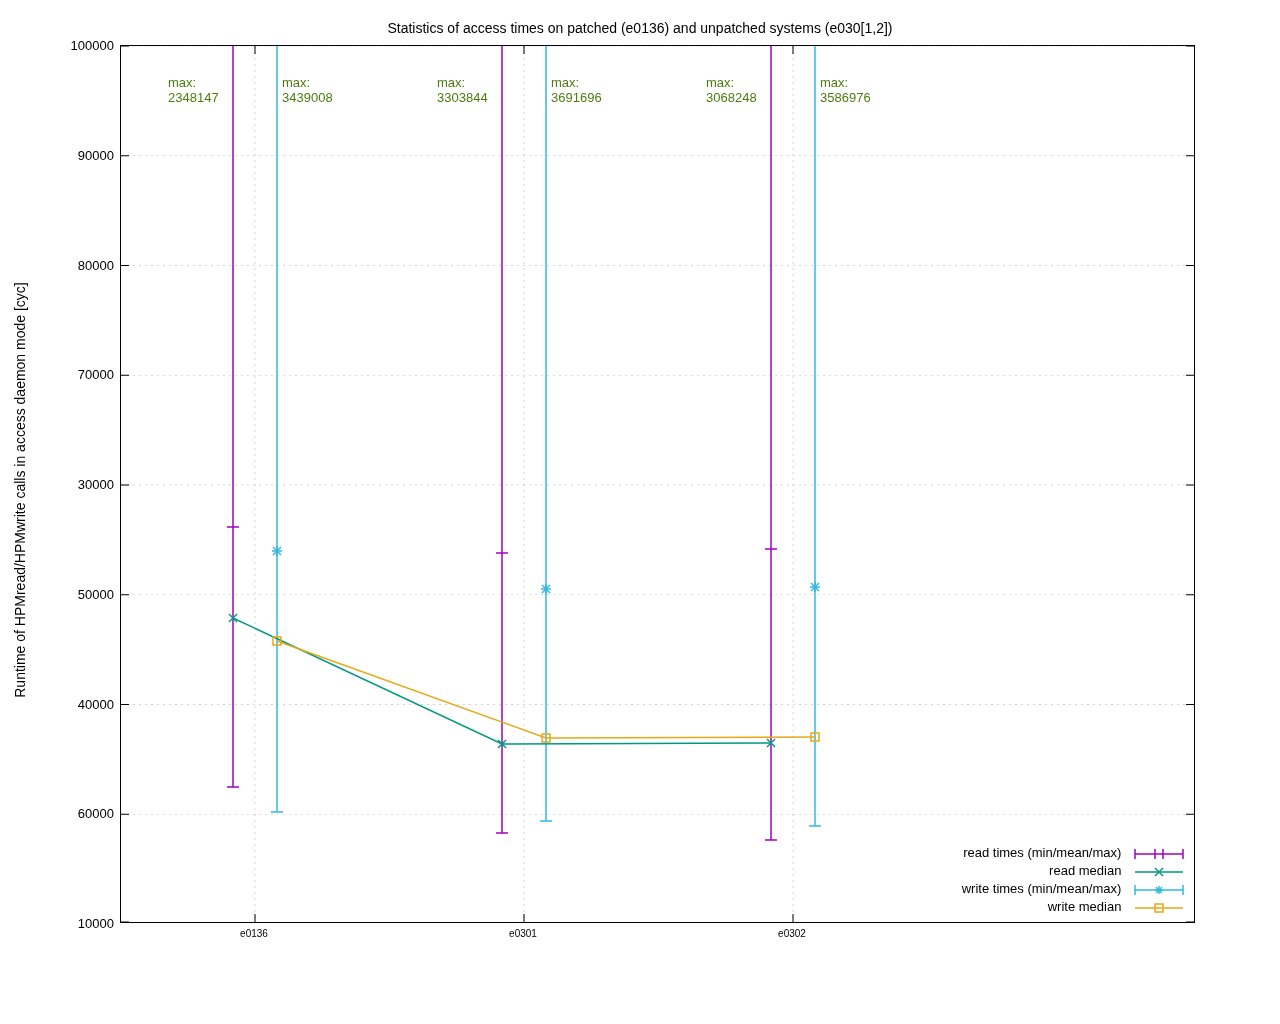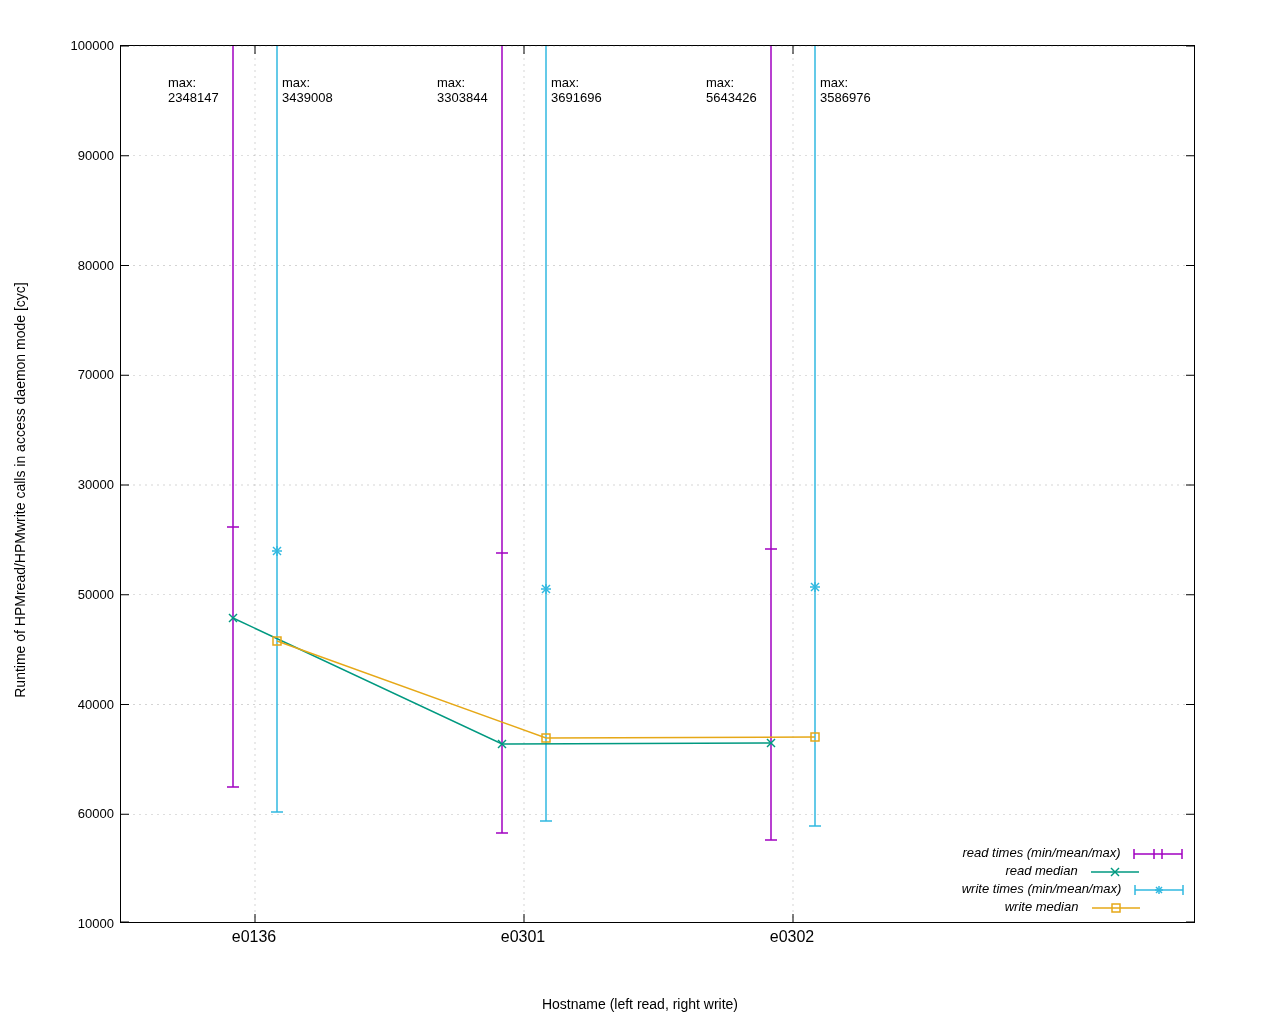--- a/index.html
+++ b/index.html
@@ -40,45 +40,44 @@
   .xlabel {
     position: absolute;
     left: 0; right: 0;
     bottom: 12px;
     text-align: center;
     font-size: 14px;
   }
   .xtick-label {
     position: absolute;
     top: 928px;
-    font-size: 16px;
+    font-size: 10px;
     transform: translateX(-50%);
   }
   .ytick-label {
     position: absolute;
     right: 1166px;
     font-size: 13px;
     text-align: left;
     transform: translateY(-50%);
   }
   .grid { stroke: #555; stroke-width: 0.5; stroke-dasharray: 2 4; opacity: 0.5; }
   .tick { stroke: #000; stroke-width: 1; }
   .ann {
     position: absolute;
     font-size: 13px;
-    color: #000000;
+    color: #4d7c0f;
     white-space: nowrap;
   }
   .legend {
     position: absolute;
     right: 95px;
     bottom: 108px;
-    text-align: center;
-    font-size: 13px;
-    font-style: italic;
+    text-align: right;
+    font-size: 13px;
   }
   .legend div { height: 18px; line-height: 18px; }
   .legend .sw {
     display: inline-block;
     vertical-align: middle;
     width: 52px;
     height: 14px;
     margin-left: 8px;
     position: relative;
   }
@@ -98,23 +97,23 @@
     position: absolute;
     top: -1px; left: -4px;
     border: 5px solid transparent;
   }
   .pct { position: absolute; font-size: 13px; transform: translateY(-50%); }
 </style>
 </head>
 <body>
 <div class="container">
 
+<div class="title">Statistics of access times on patched (e0136) and unpatched systems (e030[1,2])</div>
 
 <div class="ylabel">Runtime of HPMread/HPMwrite calls in access daemon mode [cyc]</div>
-<div class="xlabel">Hostname (left read, right write)</div>
 
 <div class="ytick-label" style="top:923px">10000</div>
 <div class="ytick-label" style="top:813.25px">60000</div>
 <div class="ytick-label" style="top:703.5px">40000</div>
 <div class="ytick-label" style="top:593.75px">50000</div>
 <div class="ytick-label" style="top:484px">30000</div>
 <div class="ytick-label" style="top:374.25px">70000</div>
 <div class="ytick-label" style="top:264.5px">80000</div>
 <div class="ytick-label" style="top:154.75px">90000</div>
 <div class="ytick-label" style="top:45px">100000</div>
@@ -250,21 +249,21 @@
 <div class="ann" style="left:437px; top:75px">
   <span>max:</span><br>
   <span>3303844</span>
 </div>
 <div class="ann" style="left:551px; top:75px">
   <span>max:</span><br>
   <span>3691696</span>
 </div>
 <div class="ann" style="left:706px; top:75px">
   <span>max:</span><br>
-  <span>5643426</span>
+  <span>3068248</span>
 </div>
 <div class="ann" style="left:820px; top:75px">
   <span>max:</span><br>
   <span>3586976</span>
 </div>
 
 
 <div class="legend">
   <div>
     <span>read times (min/mean/max)</span>

